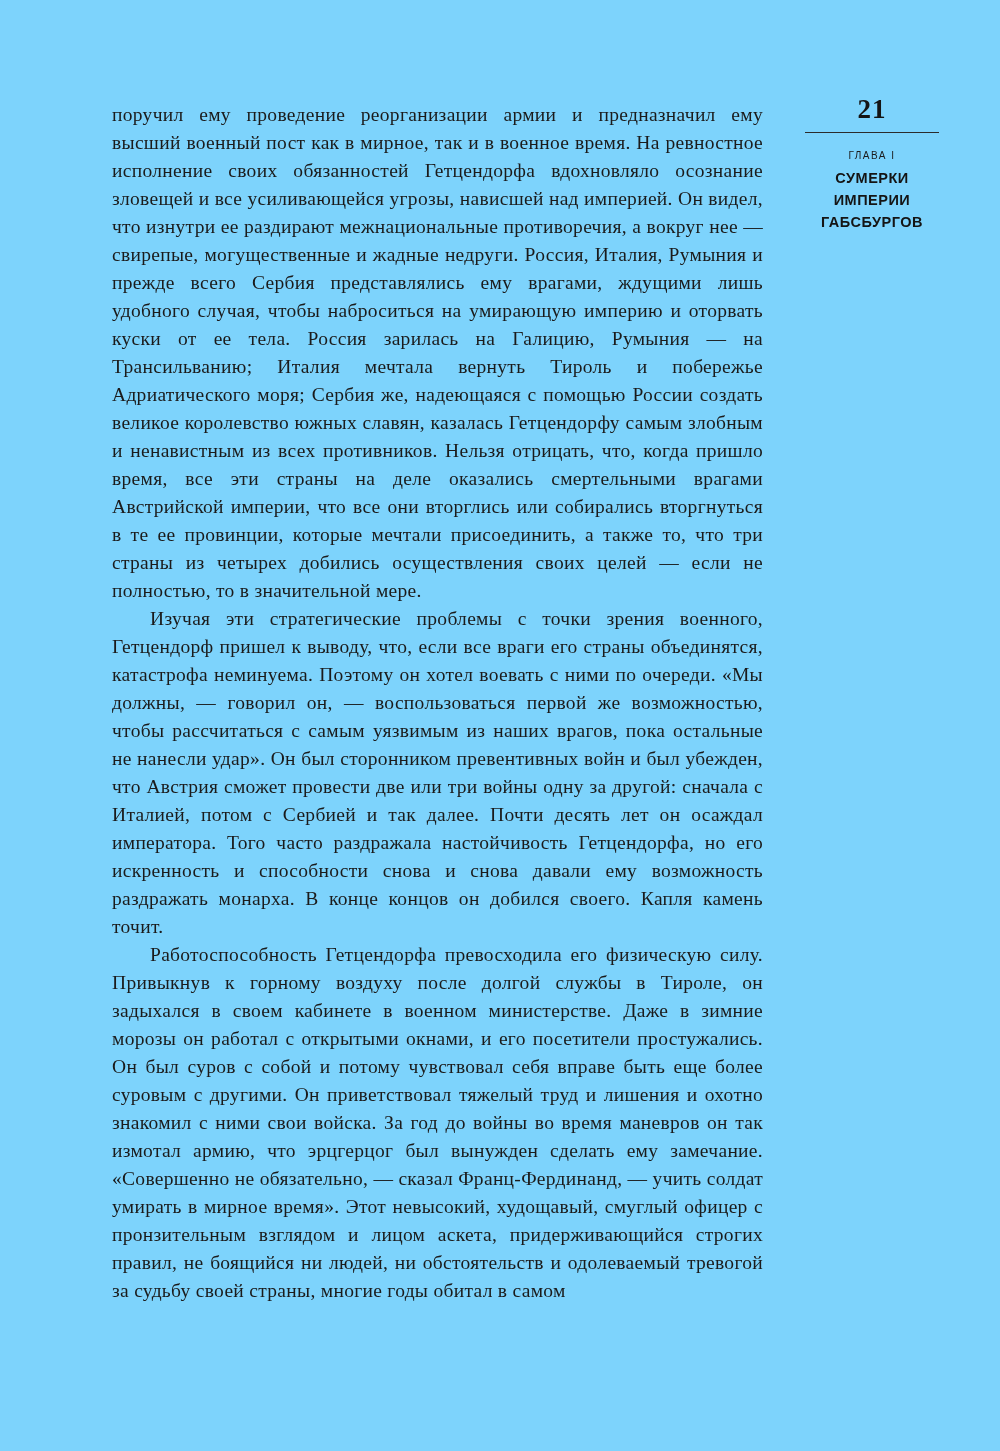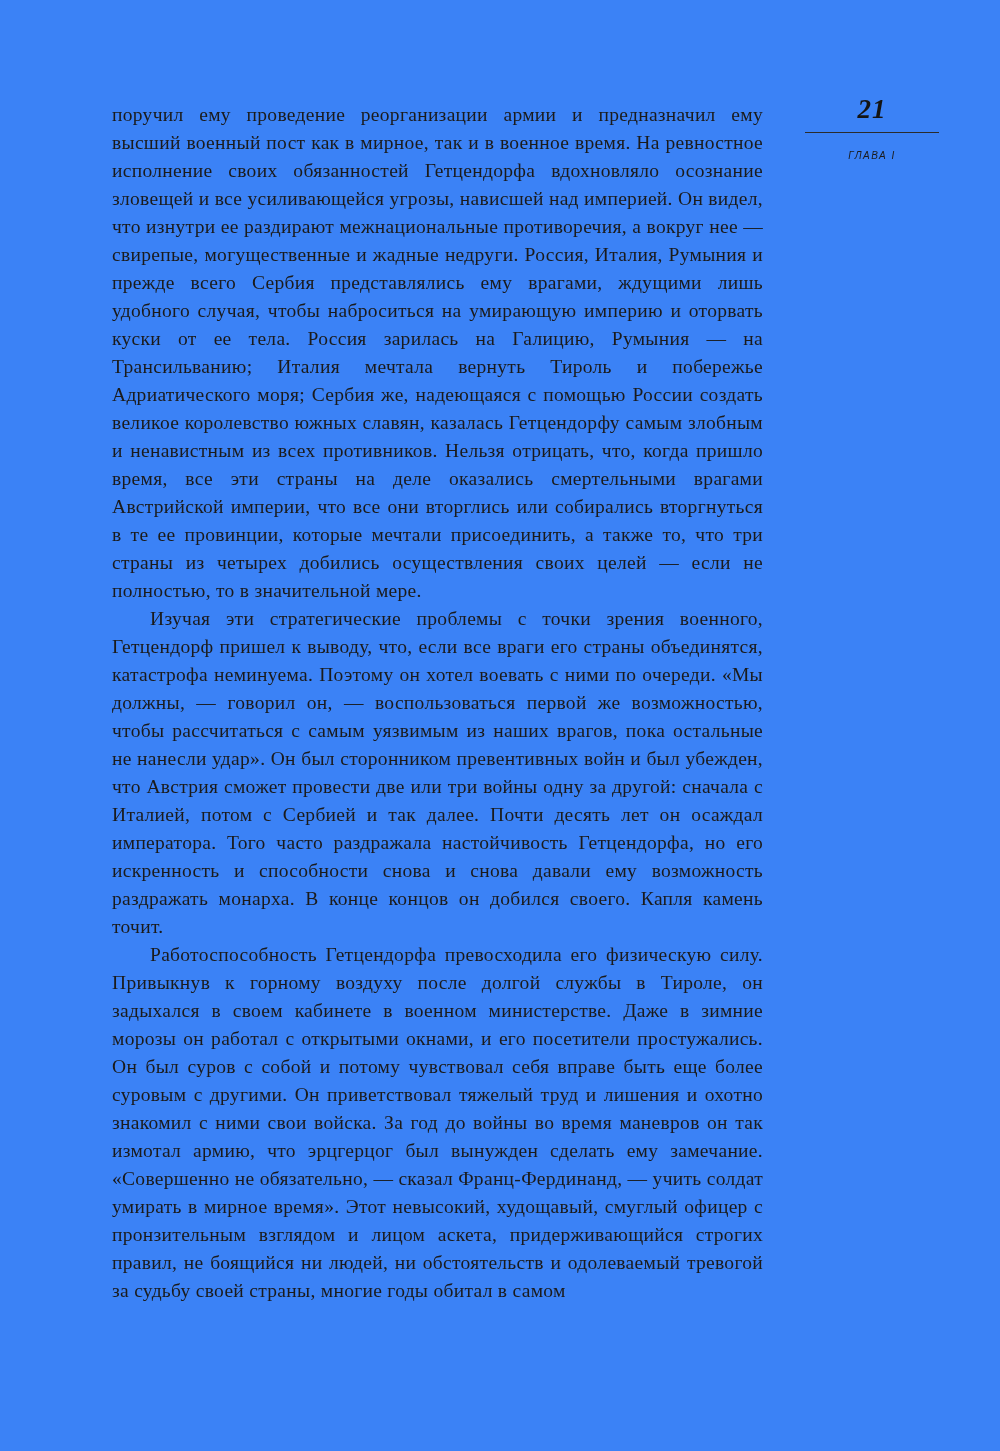--- a/index.html
+++ b/index.html
@@ -8,42 +8,41 @@
     position: relative;
     width: 1000px;
     height: 1451px;
     overflow: hidden;
     font-family: "Liberation Serif", "DejaVu Serif", serif;
     color: #1b1b1b;
   }
   .page {
     position: absolute;
     inset: 0;
-    background: #3b82f6;
+    background: #7dd3fc;
   }
   .text-column {
     position: absolute;
     left: 112px;
     top: 101px;
     width: 651px;
     font-size: 19.5px;
     line-height: 28px;
     letter-spacing: 0.3px;
     text-align: justify;
     hyphens: auto;
   }
   .para { text-indent: 38px; }
   .para.no-indent { text-indent: 0; }
   .margin-column {
     position: absolute;
     left: 805px;
     top: 94px;
     width: 134px;
     text-align: center;
-    font-style: italic;
   }
   .page-number {
     font-size: 27px;
     font-weight: bold;
     letter-spacing: 1px;
     color: #141414;
   }
   .rule {
     height: 0;
     border-bottom: 1.5px solid #2b2b2b;
@@ -75,15 +74,16 @@
   <main class="text-column">
     <p class="para no-indent">поручил ему проведение реорганизации армии и предназначил ему высший военный пост как в мирное, так и в военное время. На ревностное исполнение своих обязанностей Гетцендорфа вдохновляло осознание зловещей и все усиливающейся угрозы, нависшей над империей. Он видел, что изнутри ее раздирают межнациональные противоречия, а вокруг нее — свирепые, могущественные и жадные недруги. Россия, Италия, Румыния и прежде всего Сербия представлялись ему врагами, ждущими лишь удобного случая, чтобы наброситься на умирающую империю и оторвать куски от ее тела. Россия зарилась на Галицию, Румыния — на Трансильванию; Италия мечтала вернуть Тироль и побережье Адриатического моря; Сербия же, надеющаяся с помощью России создать великое королевство южных славян, казалась Гетцендорфу самым злобным и ненавистным из всех противников. Нельзя отрицать, что, когда пришло время, все эти страны на деле оказались смертельными врагами Австрийской империи, что все они вторглись или собирались вторгнуться в те ее провинции, которые мечтали присоединить, а также то, что три страны из четырех добились осуществления своих целей — если не полностью, то в значительной мере.</p>
     <p class="para">Изучая эти стратегические проблемы с точки зрения военного, Гетцендорф пришел к выводу, что, если все враги его страны объединятся, катастрофа неминуема. Поэтому он хотел воевать с ними по очереди. «Мы должны, — говорил он, — воспользоваться первой же возможностью, чтобы рассчитаться с самым уязвимым из наших врагов, пока остальные не нанесли удар». Он был сторонником превентивных войн и был убежден, что Австрия сможет провести две или три войны одну за другой: сначала с Италией, потом с Сербией и так далее. Почти десять лет он осаждал императора. Того часто раздражала настойчивость Гетцендорфа, но его искренность и способности снова и снова давали ему возможность раздражать монарха. В конце концов он добился своего. Капля камень точит.</p>
     <p class="para">Работоспособность Гетцендорфа превосходила его физическую силу. Привыкнув к горному воздуху после долгой службы в Тироле, он задыхался в своем кабинете в военном министерстве. Даже в зимние морозы он работал с открытыми окнами, и его посетители простужались. Он был суров с собой и потому чувствовал себя вправе быть еще более суровым с другими. Он приветствовал тяжелый труд и лишения и охотно знакомил с ними свои войска. За год до войны во время маневров он так измотал армию, что эрцгерцог был вынужден сделать ему замечание. «Совершенно не обязательно, — сказал Франц-Фердинанд, — учить солдат умирать в мирное время». Этот невысокий, худощавый, смуглый офицер с пронзительным взглядом и лицом аскета, придерживающийся строгих правил, не боящийся ни людей, ни обстоятельств и одолеваемый тревогой за судьбу своей страны, многие годы обитал в самом</p>
   </main>
 
   <aside class="margin-column">
     <div class="page-number">21</div>
     <div class="rule"></div>
     <div class="chapter-label">ГЛАВА I</div>
+    <div class="chapter-title">СУМЕРКИ ИМПЕРИИ ГАБСБУРГОВ</div>
   </aside>
 
 </div>
 
 </body></html>

